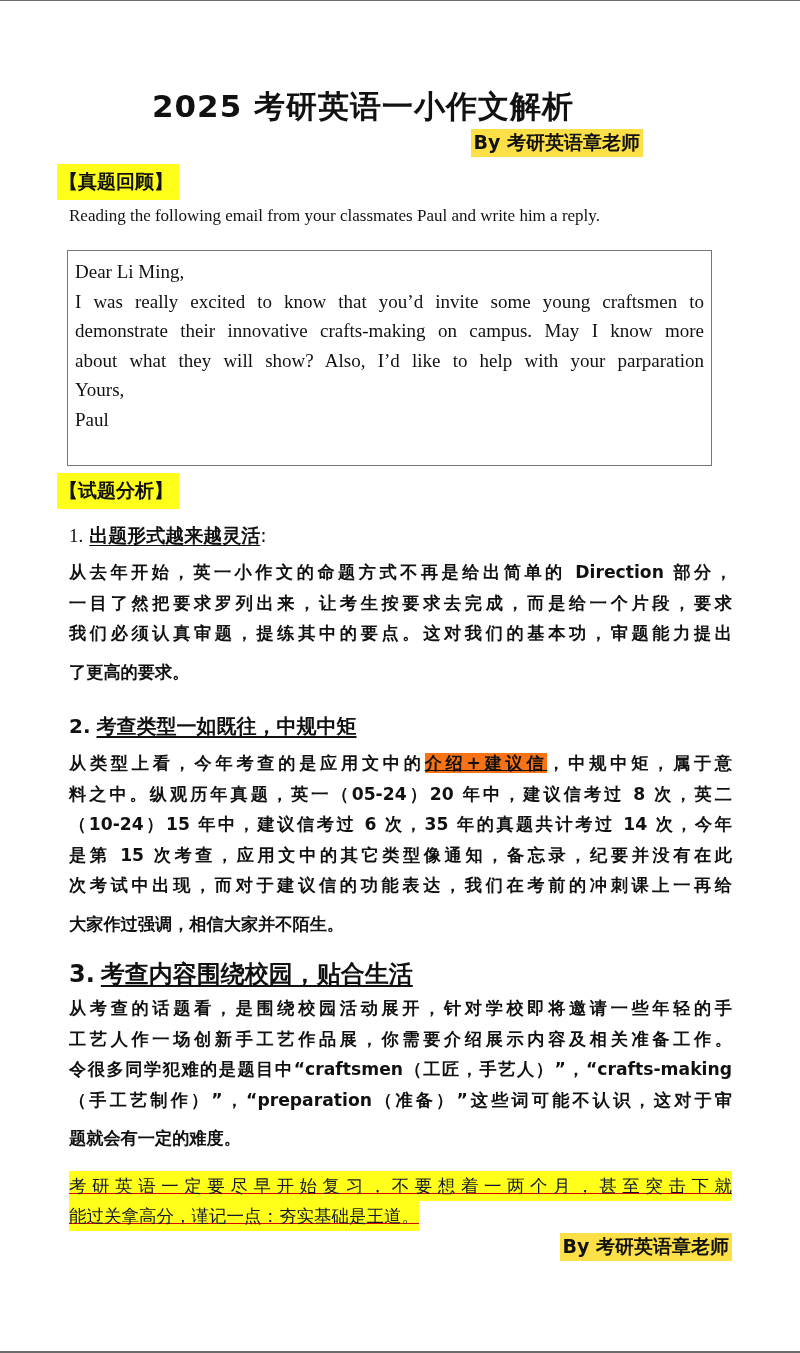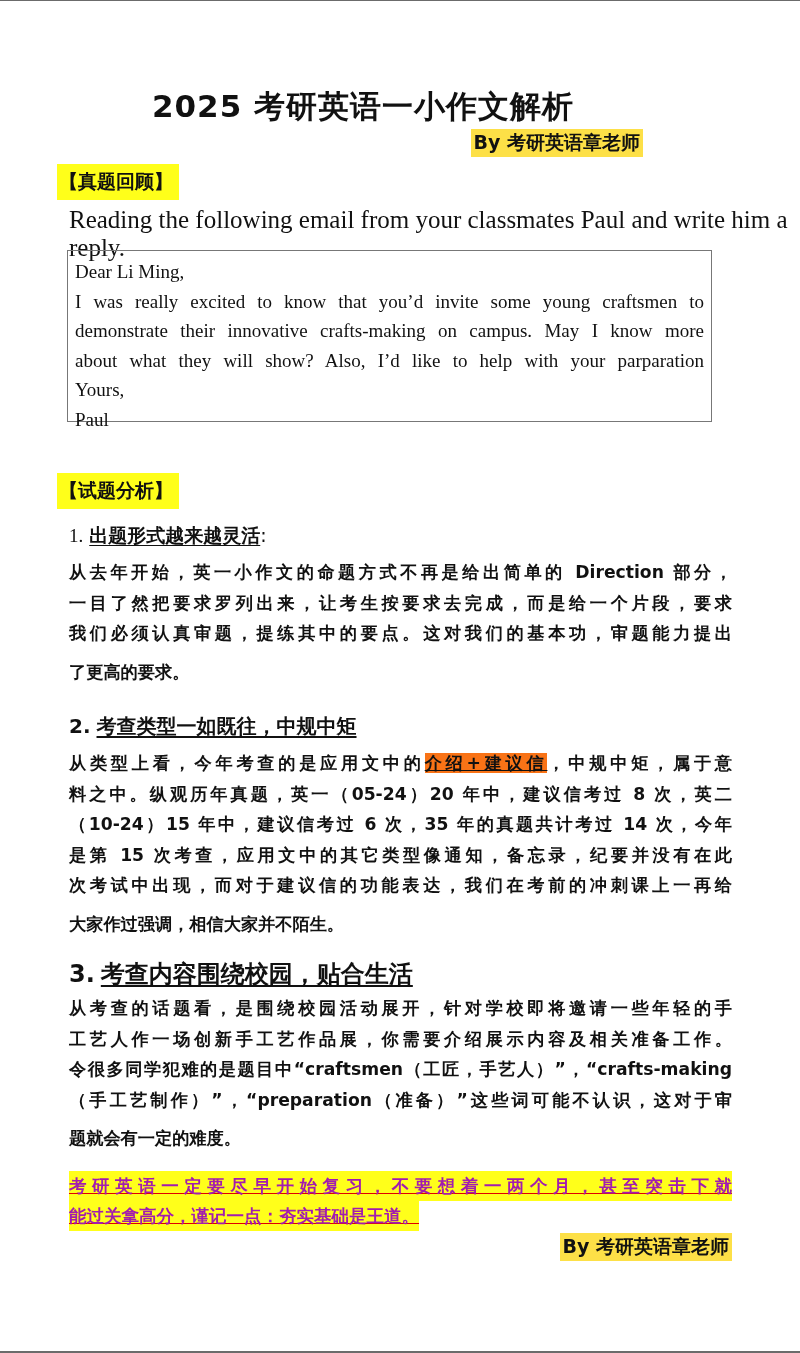--- a/index.html
+++ b/index.html
@@ -10,43 +10,43 @@
 
   .title { position: absolute; left: 0; top: 86px; width: 726px; text-align: center; font-family: "DejaVu Sans", sans-serif; font-size: 31px; font-weight: bold; color: #111; letter-spacing: 1px; }
   .byline { position: absolute; background: #fde047; font-family: "DejaVu Sans", sans-serif; font-size: 19px; font-weight: bold; padding: 1px 3px; color: #111; }
   .byline.top { right: 157px; top: 129px; }
   .byline.bottom { right: 68px; top: 1233px; }
 
   .section-tag { position: absolute; left: 57px; background: #ffff1a; font-family: "DejaVu Sans", sans-serif; font-size: 19px; font-weight: bold; padding: 5px 6px 5px 2px; }
   .tag1 { top: 164px; }
   .tag2 { top: 473px; }
 
-  .instruction { position: absolute; left: 69px; top: 206px; font-family: "Liberation Serif", serif; font-size: 25px; color: #111; }
+  .instruction { position: absolute; left: 69px; top: 206px; font-family: "Liberation Serif", serif; font-size: 17px; color: #111; }
 
-  .letter-box { position: absolute; left: 67px; top: 250px; width: 645px; height: 172px; border: 1px solid #777; padding: 6px 7px; font-family: "Liberation Serif", serif; font-size: 19px; line-height: 29.6px; color: #111; }
+  .letter-box { position: absolute; left: 67px; top: 250px; width: 645px; height: 216px; border: 1px solid #777; padding: 6px 7px; font-family: "Liberation Serif", serif; font-size: 19px; line-height: 29.6px; color: #111; }
   .letter-box .justify { text-align: justify; text-align-last: justify; }
   .letter-box .line { display: block; white-space: nowrap; }
 
   .heading { position: absolute; left: 69px; font-family: "DejaVu Sans", sans-serif; font-size: 19px; font-weight: bold; }
   .heading .num { font-family: "Liberation Serif", serif; font-weight: normal; margin-right: 6px; }
   .heading .num.bold { font-weight: bold; font-family: "DejaVu Sans", sans-serif; }
   .heading .txt { text-decoration: underline; text-underline-offset: 3px; }
   .h1 { top: 523px; }
   .h2 { top: 713px; font-size: 20px; }
   .h3 { top: 958px; font-size: 24px; }
 
   .para { position: absolute; left: 69px; width: 663px; font-family: "DejaVu Sans", sans-serif; font-size: 17.2px; font-weight: bold; line-height: 30.5px; color: #111; }
   .para .ln { display: block; white-space: nowrap; text-align: justify; text-align-last: justify; }
   .para .ln.last { text-align-last: left; margin-top: 8px; }
   .p1 { top: 557px; }
   .p2 { top: 748px; }
   .p3 { top: 993px; }
   .hl { background: #f97316; text-decoration: underline; margin-top: 44px; }
 
-  .warning { position: absolute; left: 69px; top: 1171px; width: 663px; font-family: "DejaVu Sans", sans-serif; font-size: 17.5px; font-weight: bold; color: #a21caf; line-height: 30px; }
+  .warning { position: absolute; left: 69px; top: 1171px; width: 663px; font-family: "DejaVu Sans", sans-serif; font-size: 17.5px; font-weight: normal; color: #0f172a; line-height: 30px; }
   .warning .ln1 { display: block; text-align: justify; text-align-last: justify; background: #ffff1a; white-space: nowrap; }
   .warning .ln2 { display: inline-block; background: #ffff1a; white-space: nowrap; }
 </style>
 </head>
 <body>
 
 <div class="frame-top"></div>
 
 <h1 class="title">2025 考研英语一小作文解析</h1>
 <div class="byline top">By 考研英语章老师</div>

